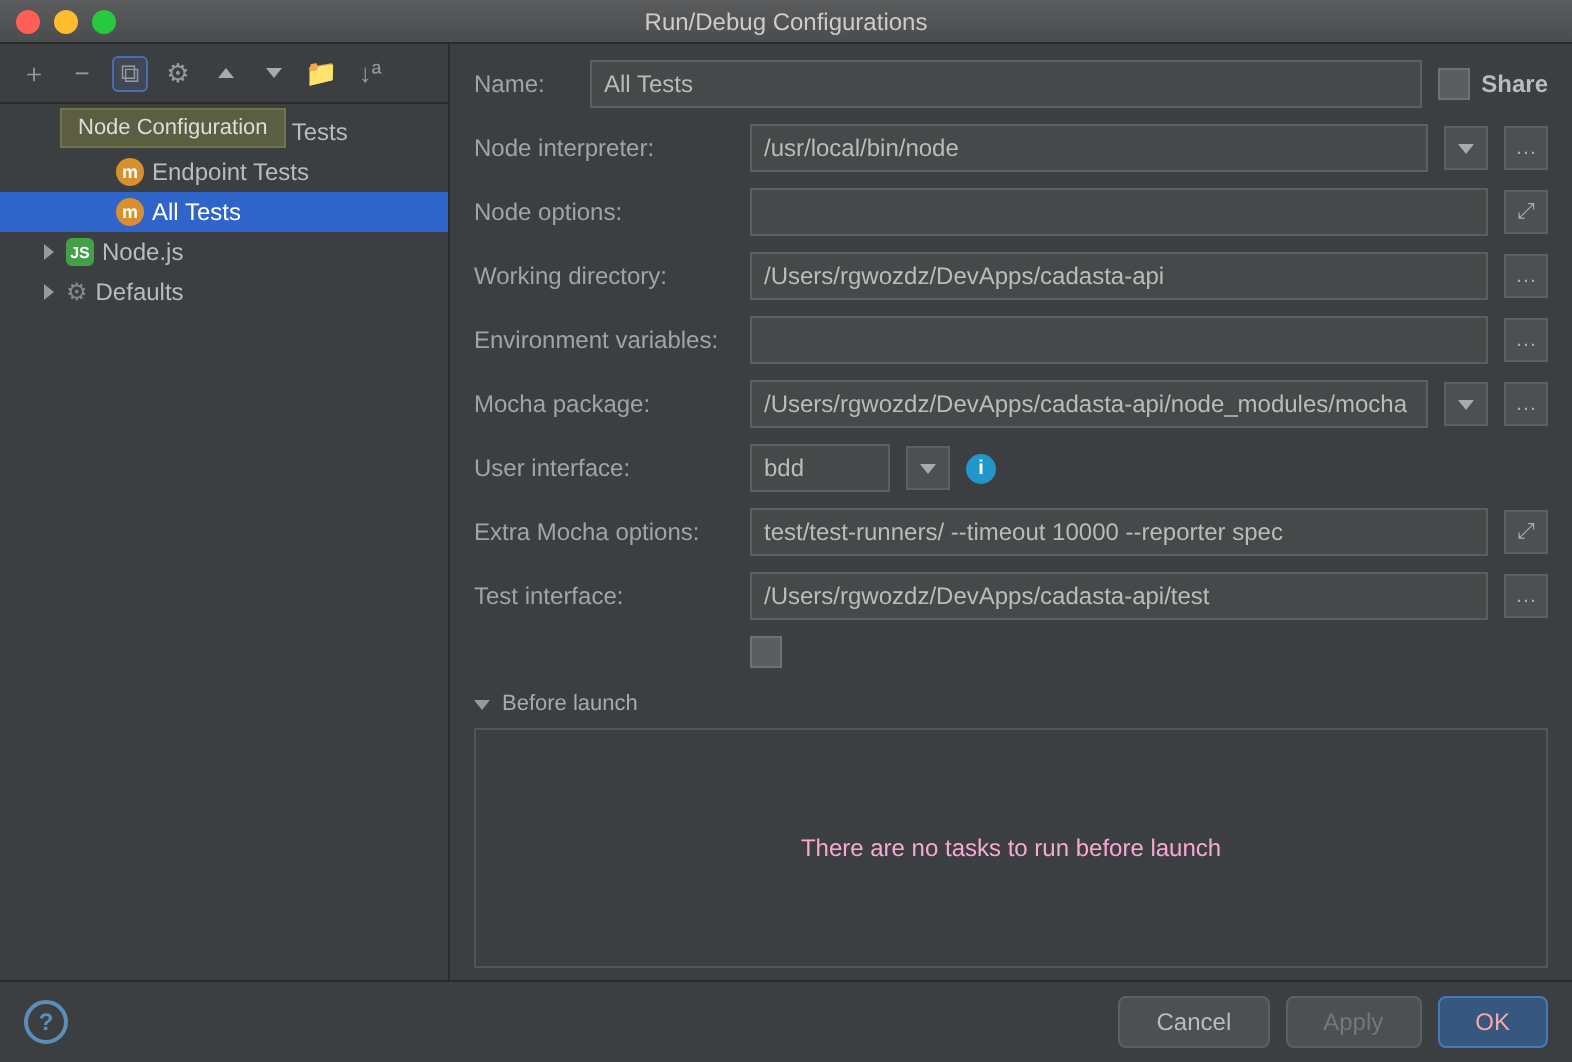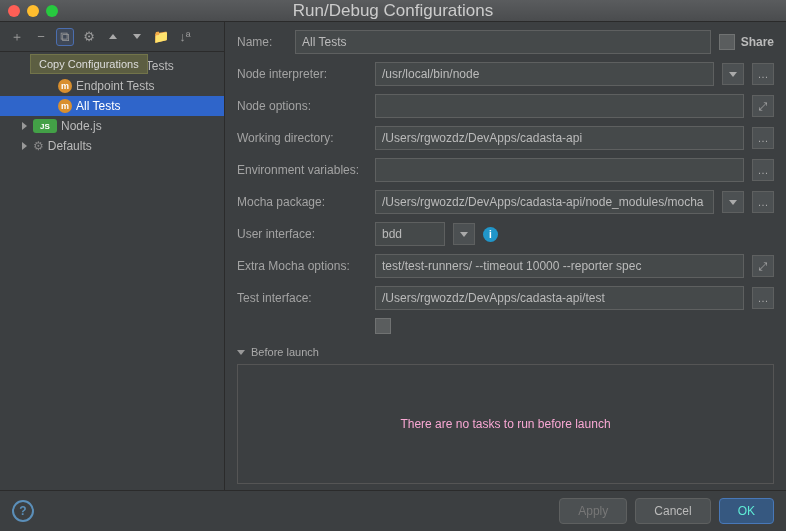--- a/index.html
+++ b/index.html
@@ -19,21 +19,21 @@
     align-items: center;
     padding: 0 8px;
     position: relative;
     border-bottom: 1px solid #2a2a2a;
   }
   .traffic { display: flex; gap: 7px; }
   .traffic .dot { width: 12px; height: 12px; border-radius: 50%; }
   .dot.red { background: #ff5f56; }
   .dot.yellow { background: #ffbd2e; }
   .dot.green { background: #27c93f; }
-  .title { position: absolute; left: 0; right: 0; text-align: center; color: #ccc; font-size: 17px; }
+  .title { position: absolute; left: 0; right: 0; text-align: center; color: #ccc; font-size: 12px; }
   .main { display: flex; height: 468px; }
   .sidebar {
     width: 225px;
     border-right: 1px solid #2b2b2b;
     display: flex;
     flex-direction: column;
   }
   .toolbar {
     height: 30px;
     display: flex;
@@ -87,21 +87,21 @@
   .m-icon {
     width: 14px; height: 14px;
     background: #d98f2e;
     border-radius: 50%;
     color: #fff;
     font-size: 9px;
     display: flex; align-items: center; justify-content: center;
     font-weight: bold;
   }
   .js-icon {
-    width: 24px; height: 14px;
+    width: 14px; height: 14px;
     background: #43a047;
     border-radius: 3px;
     color: #fff;
     font-size: 8px;
     display: flex; align-items: center; justify-content: center;
     font-weight: bold;
   }
   .gear-icon { color: #888; font-size: 12px; }
   .tri {
     width: 0; height: 0;
@@ -210,21 +210,21 @@
   .btn {
     height: 26px;
     padding: 0 18px;
     background: #4c5052;
     border: 1px solid #5e6060;
     color: #bbb;
     display: flex; align-items: center;
     border-radius: 4px;
     cursor: pointer;
   }
-  .btn.primary { background: #365880; border-color: #4878b8; color: #5eead4; }
+  .btn.primary { background: #365880; border-color: #4878b8; color: #fca5a5; }
   .btn.disabled { color: #777; }
   .spacer { flex: 1; }
   .dd-arrow {
     width: 0; height: 0;
     border-left: 4px solid transparent;
     border-right: 4px solid transparent;
     border-top: 5px solid #aaa;
   }
 </style>
 </head>
@@ -248,21 +248,21 @@
       <div class="tool-btn">⚙</div>
       <div class="tool-btn">
           <span class="dd-arrow" style="transform:rotate(180deg)"></span>
         </div>
       <div class="tool-btn">
           <span class="dd-arrow"></span>
         </div>
       <div class="tool-btn">📁</div>
       <div class="tool-btn">↓ª</div>
     </div>
-    <div class="tooltip">Copy Configurations</div>
+    <div class="tooltip">Node Configuration</div>
     <div class="tree">
       <div class="tree-item sub">
         <span class="m-icon">m</span>
         <span>Regular Unit Tests</span>
       </div>
       <div class="tree-item sub">
         <span class="m-icon">m</span>
         <span>Endpoint Tests</span>
       </div>
       <div class="tree-item sub selected">
@@ -367,16 +367,16 @@
       <span>✎</span>
       <span>▲</span>
       <span>▼</span>
     </div>
   </div>
 </div>
 
 <div class="footer">
   <div class="help">?</div>
   <div class="spacer"></div>
+  <div class="btn">Cancel</div>
   <div class="btn disabled">Apply</div>
-  <div class="btn">Cancel</div>
   <div class="btn primary">OK</div>
 </div>
 
 </body></html>

